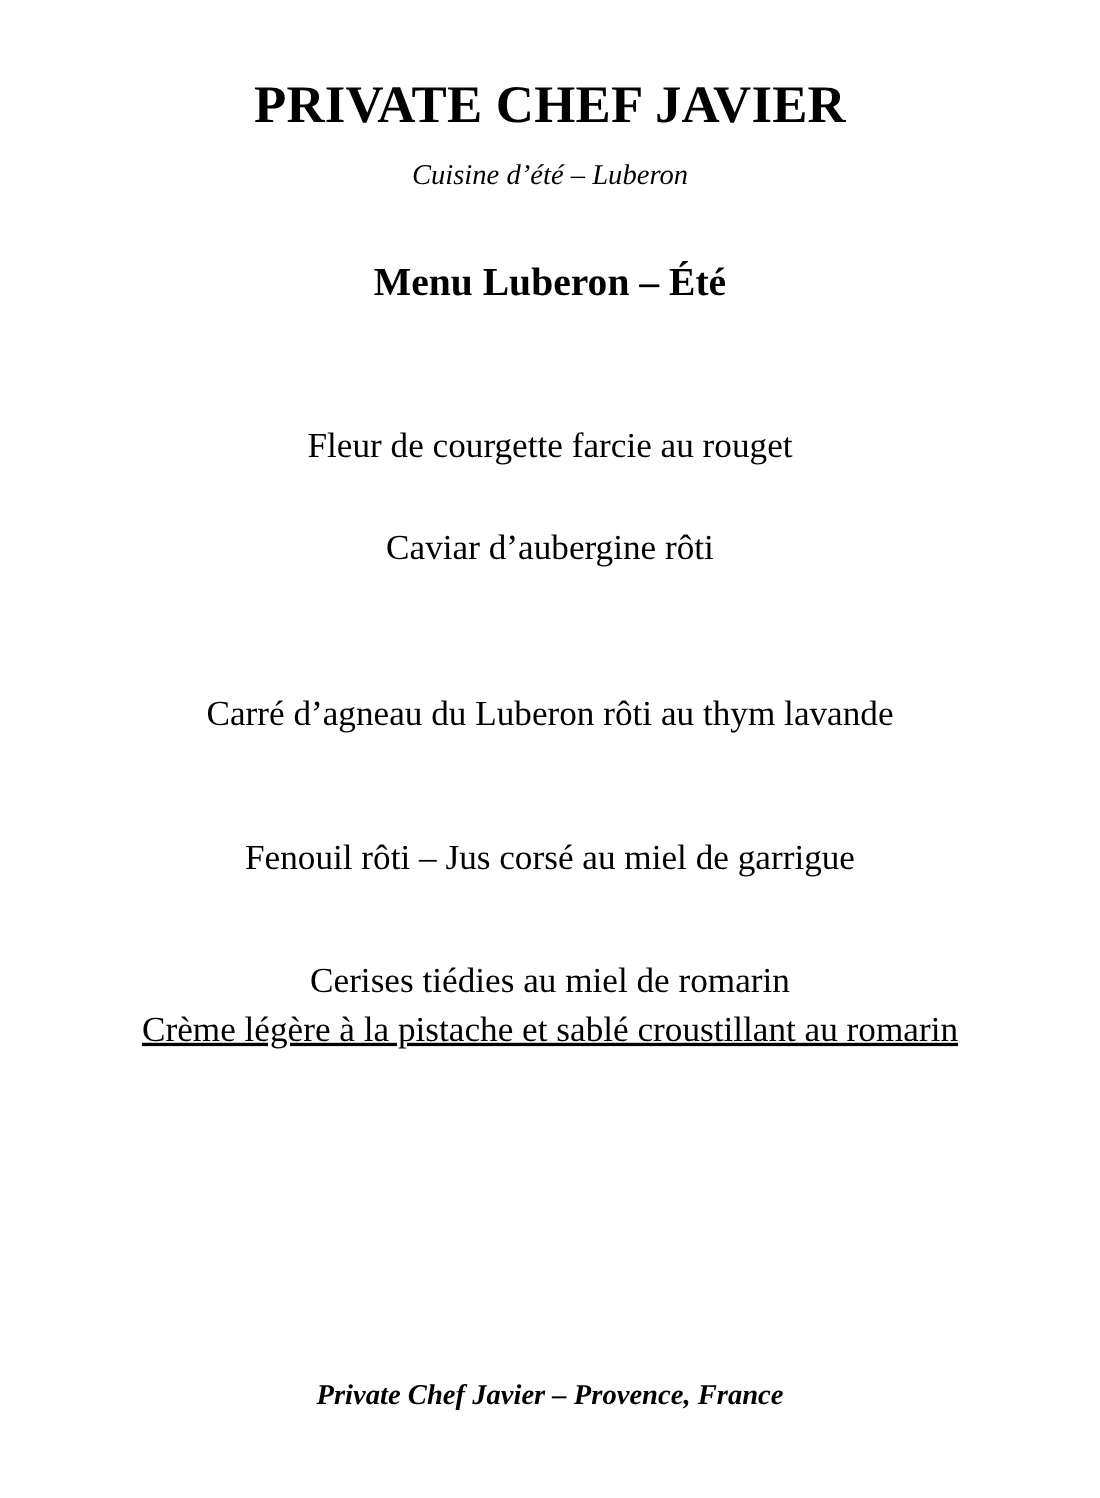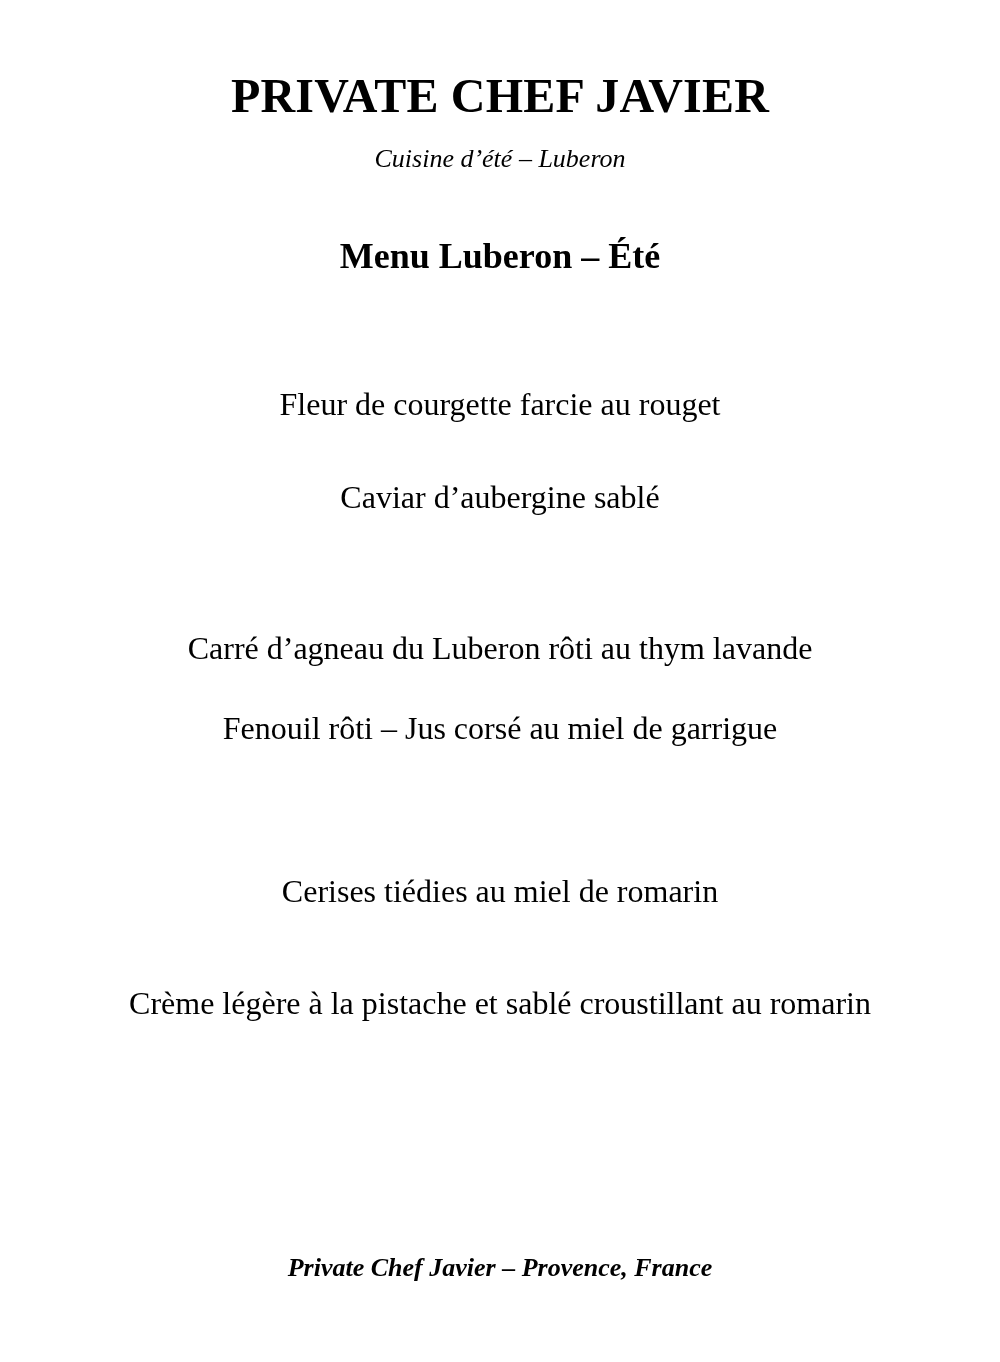--- a/index.html
+++ b/index.html
@@ -60,28 +60,28 @@
 
 <div class="page">
 
   <div class="line title">PRIVATE CHEF JAVIER</div>
   <div class="line menu-title">Menu Luberon – Été</div>
 
   <div class="line subtitle">Cuisine d’été – Luberon</div>
 
   <div>
     <div class="line dish" style="top:388px;">Fleur de courgette farcie au rouget</div>
-    <div class="line dish" style="top:481px;">Caviar d’aubergine sablé</div>
+    <div class="line dish" style="top:481px;">Caviar d’aubergine rôti</div>
   </div>
 
   <div>
     <div class="line dish" style="top:632px;">Carré d’agneau du Luberon rôti au thym lavande</div>
-    <div class="line dish" style="top:712px;">Fenouil rôti – Jus corsé au miel de garrigue</div>
+    <div class="line dish" style="top:763px;">Fenouil rôti – Jus corsé au miel de garrigue</div>
   </div>
 
   <div>
     <div class="line dish" style="top:875px;">Cerises tiédies au miel de romarin</div>
-    <div class="line dish" style="top:987px;">Crème légère à la pistache et sablé croustillant au romarin</div>
+    <div class="line dish" style="top:919px;text-decoration:underline;">Crème légère à la pistache et sablé croustillant au romarin</div>
   </div>
 
   <div class="line footer">Private Chef Javier – Provence, France</div>
 
 </div>
 
 </body></html>

